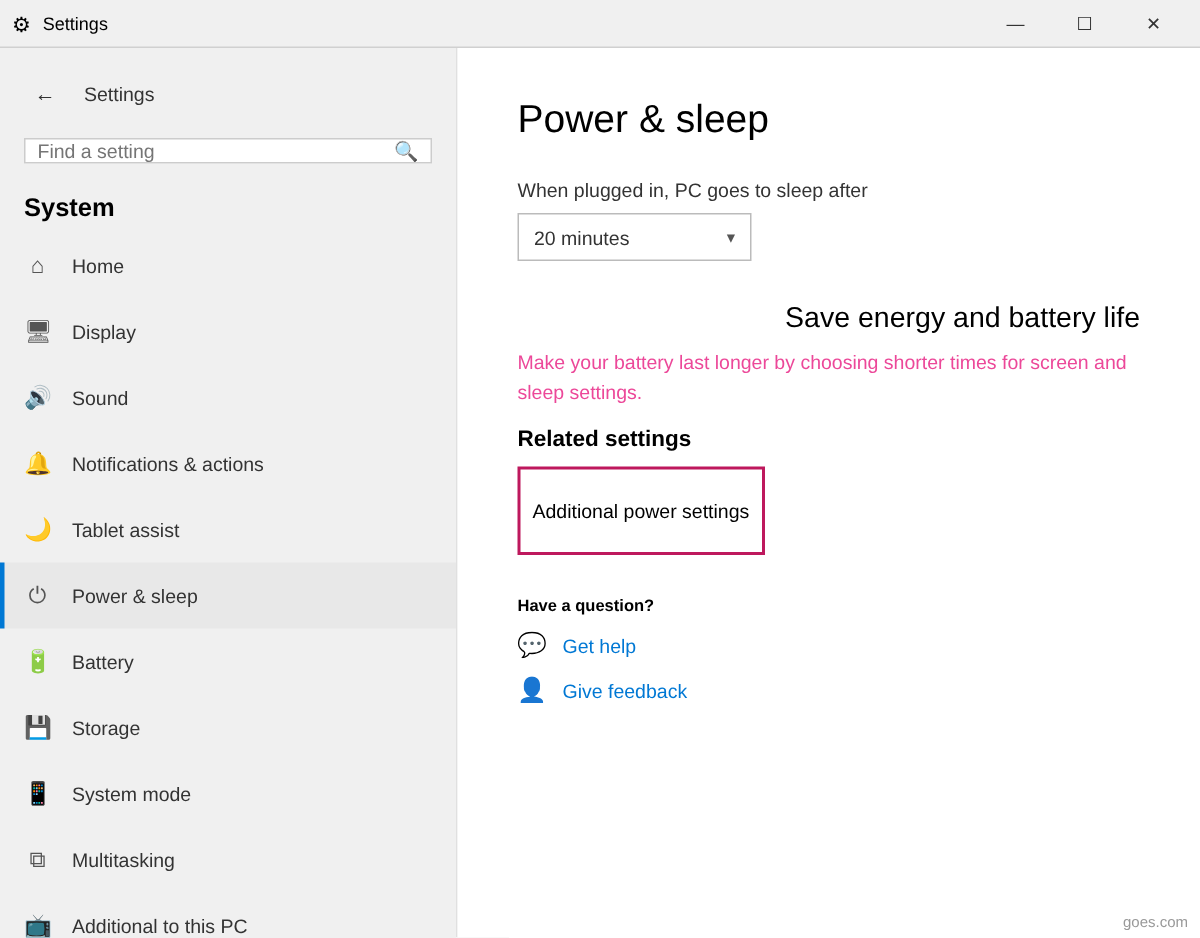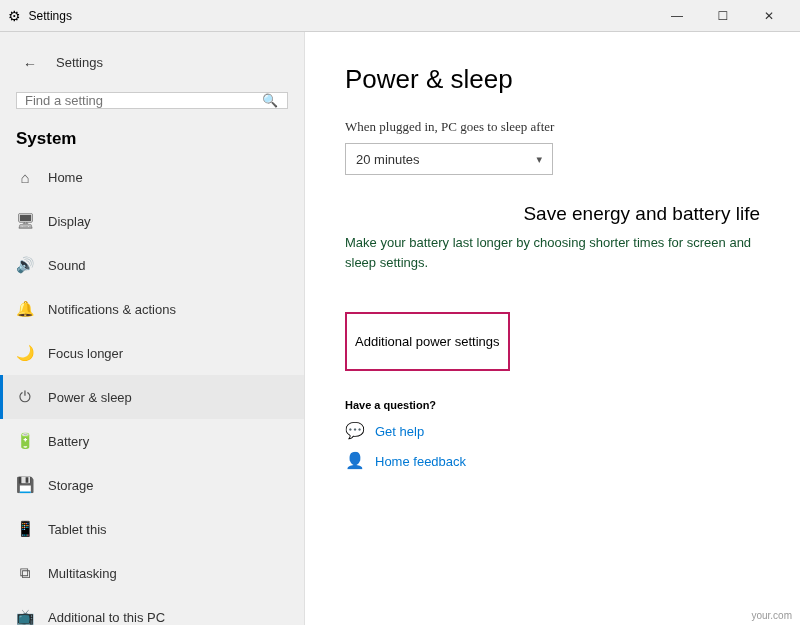--- a/index.html
+++ b/index.html
@@ -153,28 +153,27 @@
     }
 
     .setting-group {
       margin-bottom: 28px;
     }
 
     .setting-label {
       font-size: 13px;
       color: #333;
       margin-bottom: 8px;
-      font-family: Liberation Serif, serif;
     }
 
     .dropdown {
       display: flex;
       align-items: center;
       justify-content: space-between;
-      width: 208px;
+      width: 156px;
       height: 32px;
       border: 1px solid #bbb;
       padding: 0 10px;
       background: #fff;
       font-size: 13px;
       cursor: pointer;
       color: #333;
     }
     .dropdown-arrow { font-size: 11px; color: #555; }
 
@@ -182,23 +181,23 @@
       font-size: 19px;
       font-weight: 400;
       color: #000;
       margin-bottom: 8px;
       margin-top: 28px;
       text-align: right;
     }
 
     .section-desc {
       font-size: 13px;
-      color: #14532d;
+      color: #ec4899;
       line-height: 1.5;
-      margin-bottom: 40px;
+      margin-bottom: 13px;
     }
 
     .related-settings-title {
       font-size: 15px;
       font-weight: 600;
       color: #000;
       margin-bottom: 10px;
     }
 
     .link-highlighted {
@@ -299,37 +298,37 @@
         <div class="nav-item">
     <span class="nav-icon">🔊</span>
     <span class="nav-label">Sound</span>
   </div>
         <div class="nav-item">
     <span class="nav-icon">🔔</span>
     <span class="nav-label">Notifications &amp; actions</span>
   </div>
         <div class="nav-item">
     <span class="nav-icon">🌙</span>
-    <span class="nav-label">Focus longer</span>
+    <span class="nav-label">Tablet assist</span>
   </div>
         <div class="nav-item active">
     <span class="nav-icon">⏻</span>
     <span class="nav-label">Power &amp; sleep</span>
   </div>
         <div class="nav-item">
     <span class="nav-icon">🔋</span>
     <span class="nav-label">Battery</span>
   </div>
         <div class="nav-item">
     <span class="nav-icon">💾</span>
     <span class="nav-label">Storage</span>
   </div>
         <div class="nav-item">
     <span class="nav-icon">📱</span>
-    <span class="nav-label">Tablet this</span>
+    <span class="nav-label">System mode</span>
   </div>
         <div class="nav-item">
     <span class="nav-icon">⧉</span>
     <span class="nav-label">Multitasking</span>
   </div>
         <div class="nav-item">
     <span class="nav-icon">📺</span>
     <span class="nav-label">Additional to this PC</span>
   </div>
       </div>
@@ -343,30 +342,31 @@
       <div class="dropdown">
         <span>20 minutes</span>
         <span class="dropdown-arrow">▾</span>
       </div>
     </div>
 
     <div class="section-title">Save energy and battery life</div>
     <div class="section-desc">Make your battery last longer by choosing shorter times for screen and sleep settings.</div>
 
     <div>
+      <div class="related-settings-title">Related settings</div>
       <a class="link-highlighted">Additional power settings</a>
     </div>
 
     <div class="have-question">Have a question?</div>
 
     <div class="help-item">
       <span class="help-icon">💬</span>
       <a class="link-plain" style="margin-bottom:0;">Get help</a>
     </div>
     <div class="help-item">
       <span class="help-icon">👤</span>
-      <a class="link-plain" style="margin-bottom:0;">Home feedback</a>
+      <a class="link-plain" style="margin-bottom:0;">Give feedback</a>
     </div>
   </div>
 
 </div>
 
-<div class="watermark">your.com</div>
+<div class="watermark">goes.com</div>
 
 </body></html>

